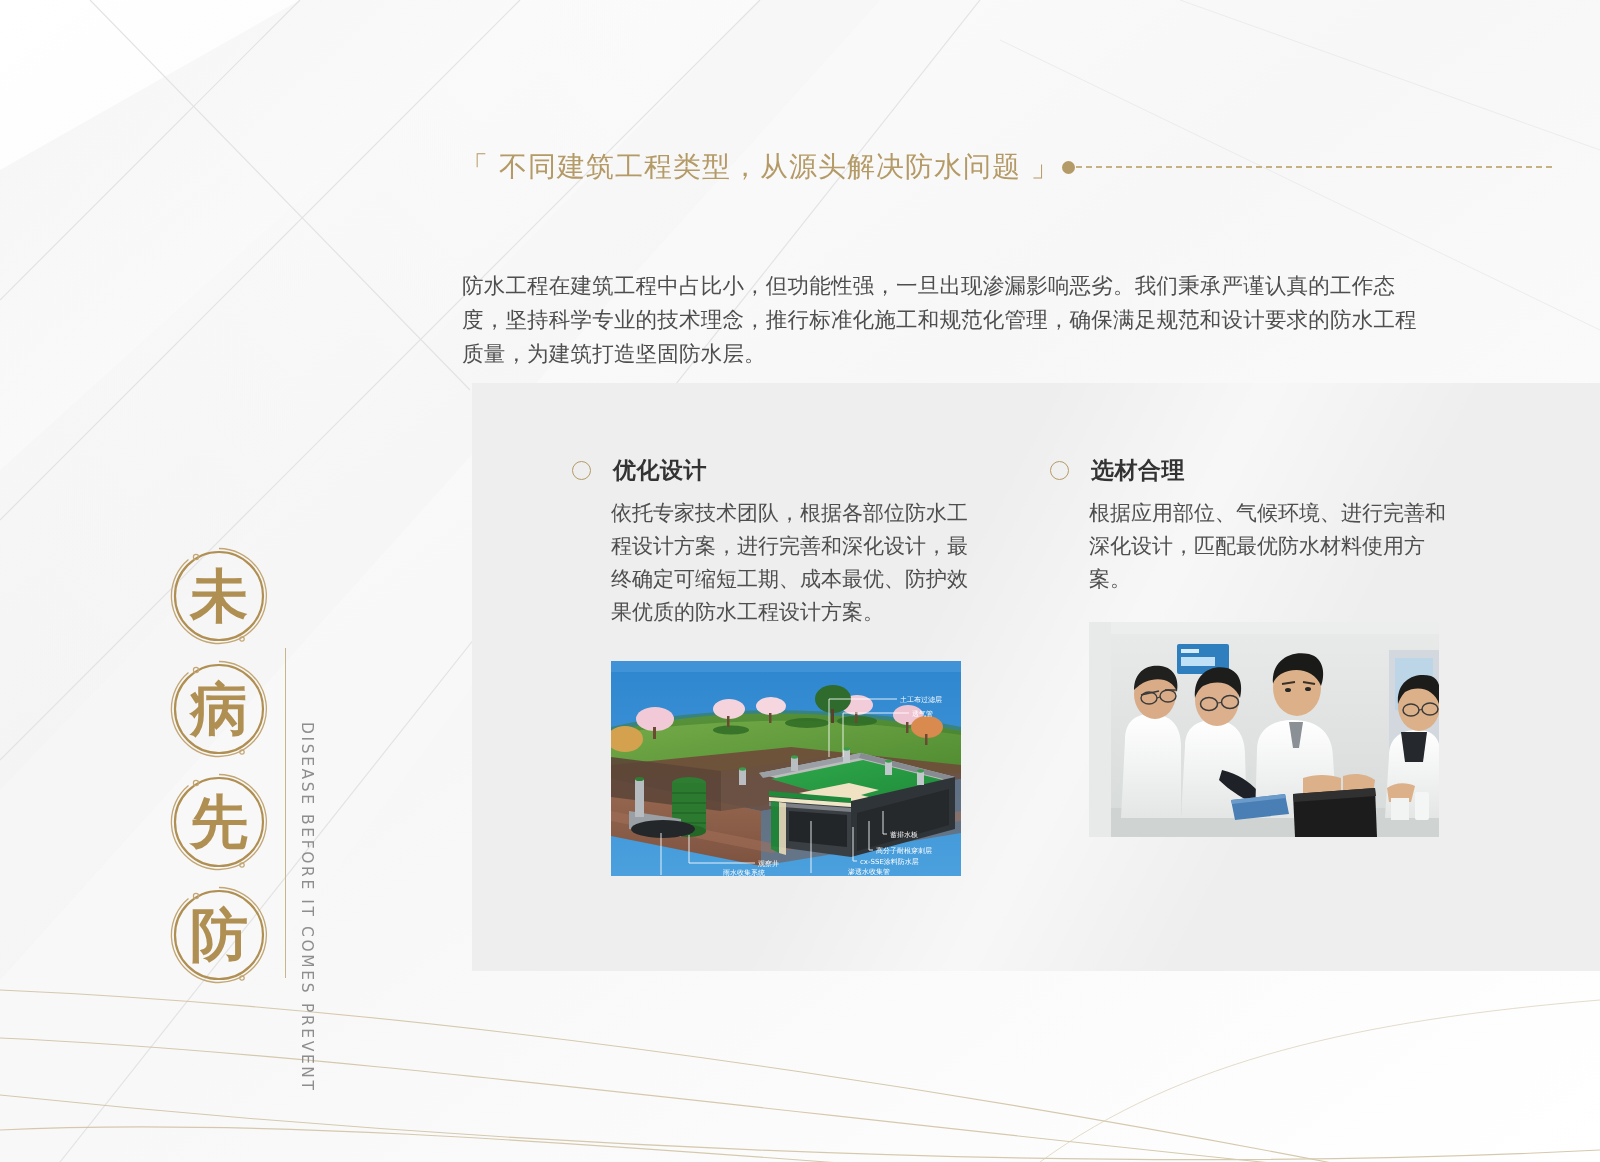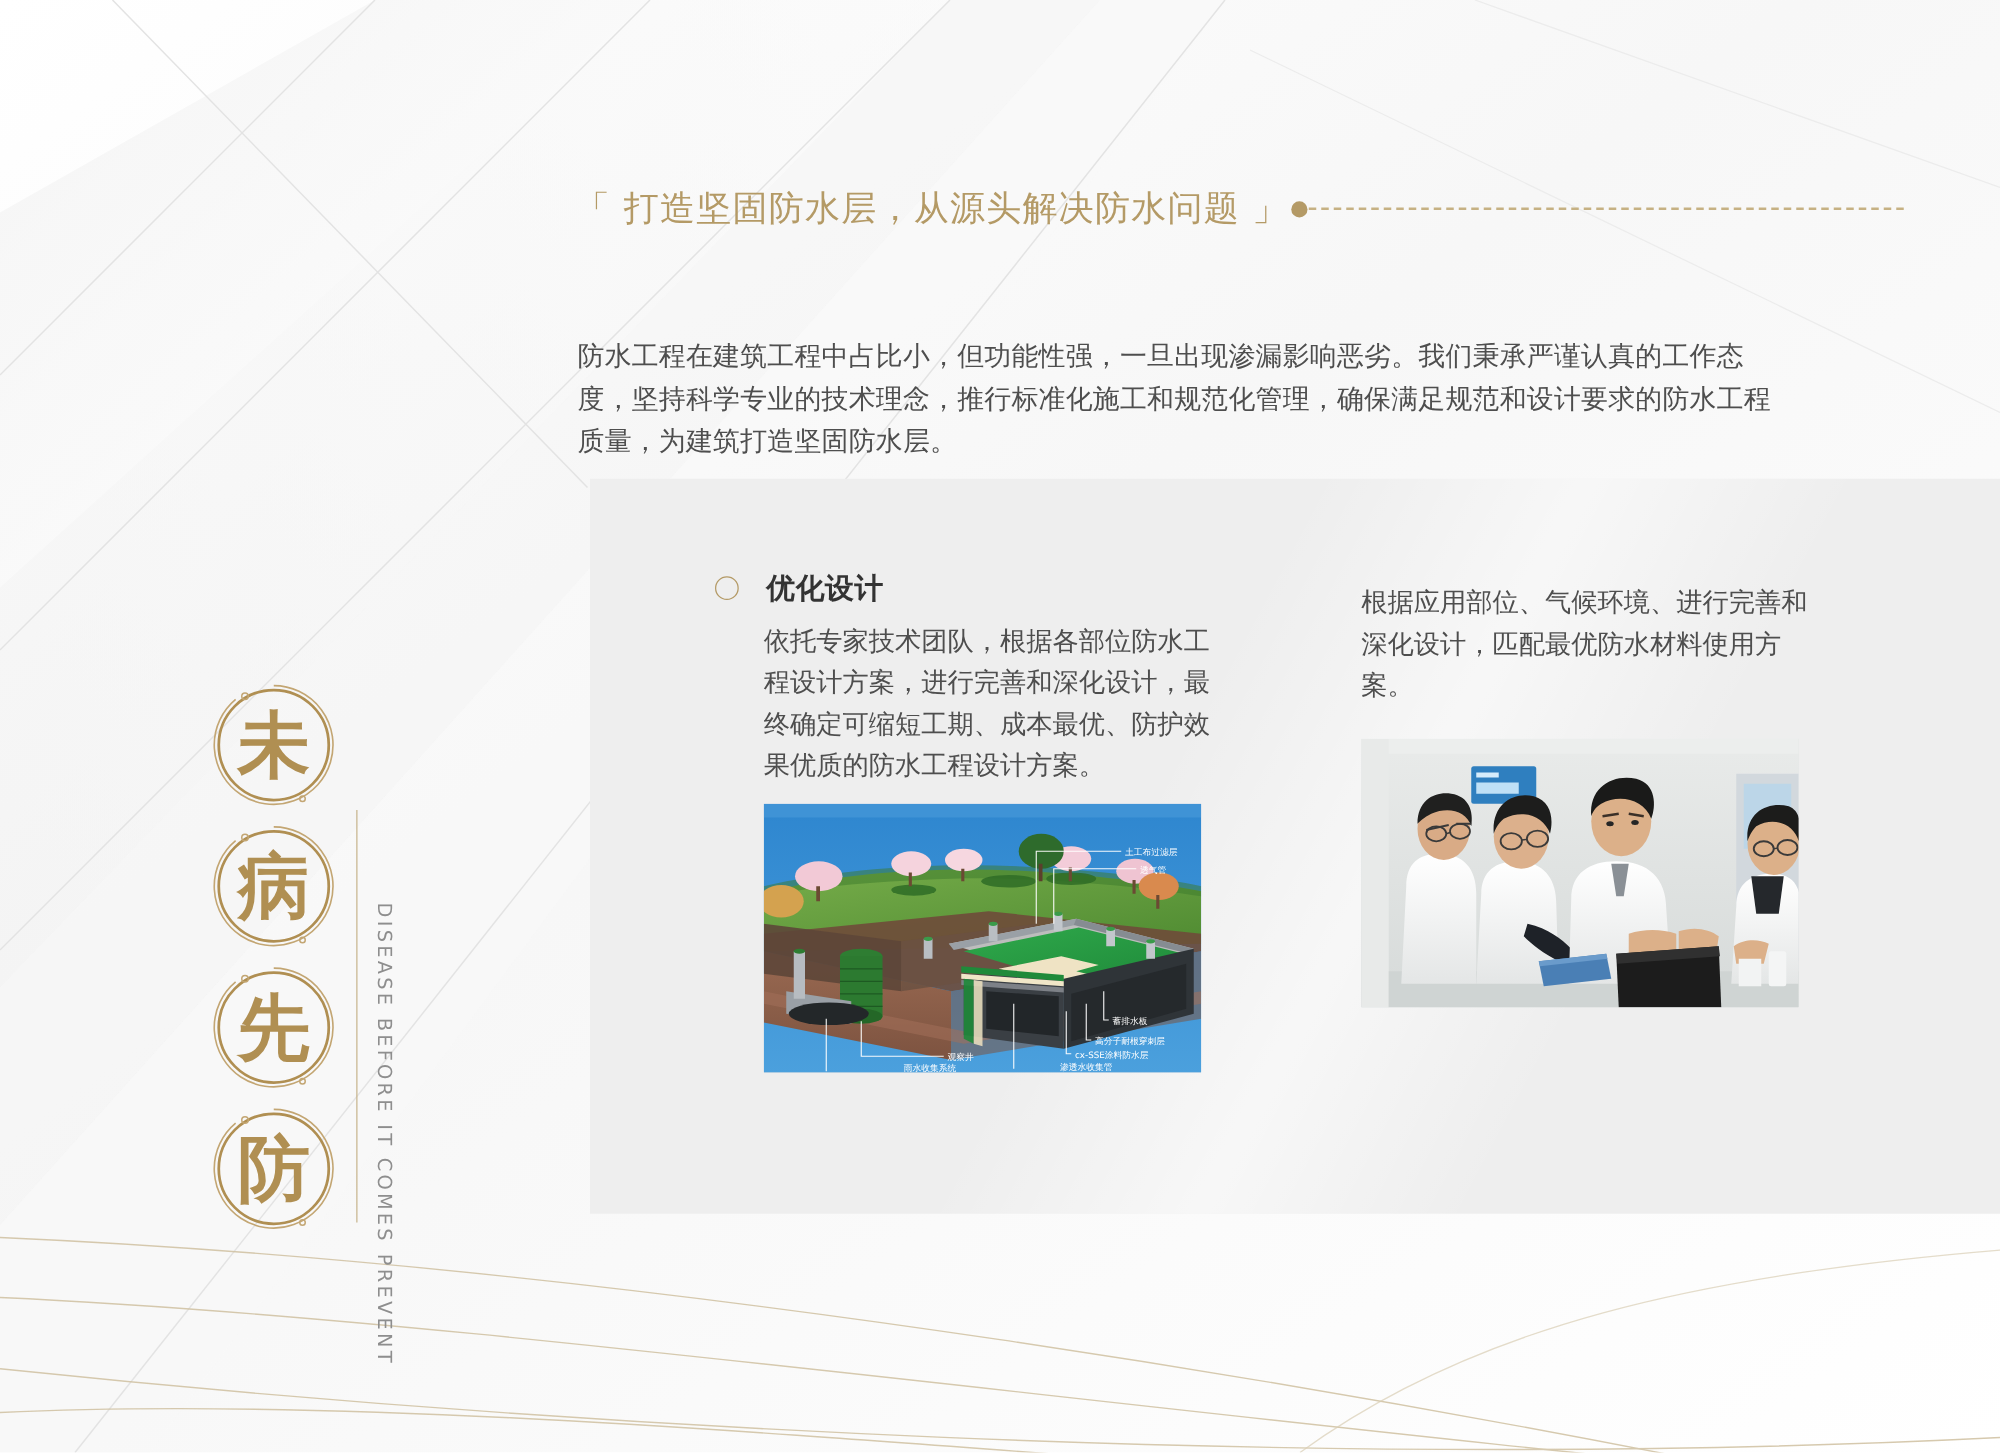--- a/index.html
+++ b/index.html
@@ -74,21 +74,21 @@
     margin-top:11px;margin-left:39px;width:360px;
     font-size:21px;line-height:33px;color:#4e4e4e;
   }
 
   
   .thumb{
     margin-left:39px;
     width:350px;height:215px;
     overflow:hidden;position:relative;
   }
-  .thumb.left-thumb{margin-top:14px;}
+  .thumb.left-thumb{margin-top:32px;}
   .thumb.right-thumb{margin-top:26px;}
 
   
   .illus{position:absolute;inset:0;background:#2a7fc4;}
 
   
   .photo{position:absolute;inset:0;background:#dfe2e2;}
 
   
   .emblem{
@@ -165,21 +165,21 @@
     <path d="M 0 1130 C 420 1110 1000 1190 1600 1210"></path>
     <path d="M 0 1095 C 430 1140 1050 1178 1600 1150"></path>
     <path d="M 0 990 C 500 1012 1100 1110 1600 1218"></path>
   </g>
   <g stroke="#d8cdb4" stroke-width="1" fill="none" opacity=".7">
     <path d="M 1040 1162 C 1180 1060 1360 1020 1600 1000"></path>
   </g>
 </svg>
 
 <div class="title-row">
-  <span class="headline"><span>「</span> <span>打造坚固防水层，从源头解决防水问题</span> <span>」</span></span>
+  <span class="headline"><span>「</span> <span>不同建筑工程类型，从源头解决防水问题</span> <span>」</span></span>
   <span class="gold-dot"></span>
   <span class="dash-line"></span>
 </div>
 
 <p class="intro">防水工程在建筑工程中占比小，但功能性强，一旦出现渗漏影响恶劣。我们秉承严谨认真的工作态度，坚持科学专业的技术理念，推行标准化施工和规范化管理，确保满足规范和设计要求的防水工程质量，为建筑打造坚固防水层。</p>
 
 <div class="panel">
   <div class="panel-sheen"></div>
 
   <div class="cols">
@@ -329,20 +329,24 @@
             <text x="249" y="203">cx-SSE涂料防水层</text>
             <text x="237" y="213">渗透水收集管</text>
             <text x="147" y="205">观察井</text>
             <text x="112" y="214">雨水收集系统</text>
           </g>
         </svg>
       </div>
     </div>
 
     <div class="col">
+      <div class="col-head">
+        <span class="ring-bullet"></span>
+        <span class="col-title">选材合理</span>
+      </div>
       <div class="col-body">根据应用部位、气候环境、进行完善和深化设计，匹配最优防水材料使用方案。</div>
 
       <div class="thumb right-thumb">
         <svg class="photo" viewBox="0 0 350 215" preserveAspectRatio="none">
           <defs>
             <linearGradient id="wall" x1="0" y1="0" x2="0" y2="1">
               <stop offset="0%" stop-color="#e9ebea"></stop>
               <stop offset="100%" stop-color="#d6dad9"></stop>
             </linearGradient>
             <linearGradient id="coat" x1="0" y1="0" x2="0" y2="1">

